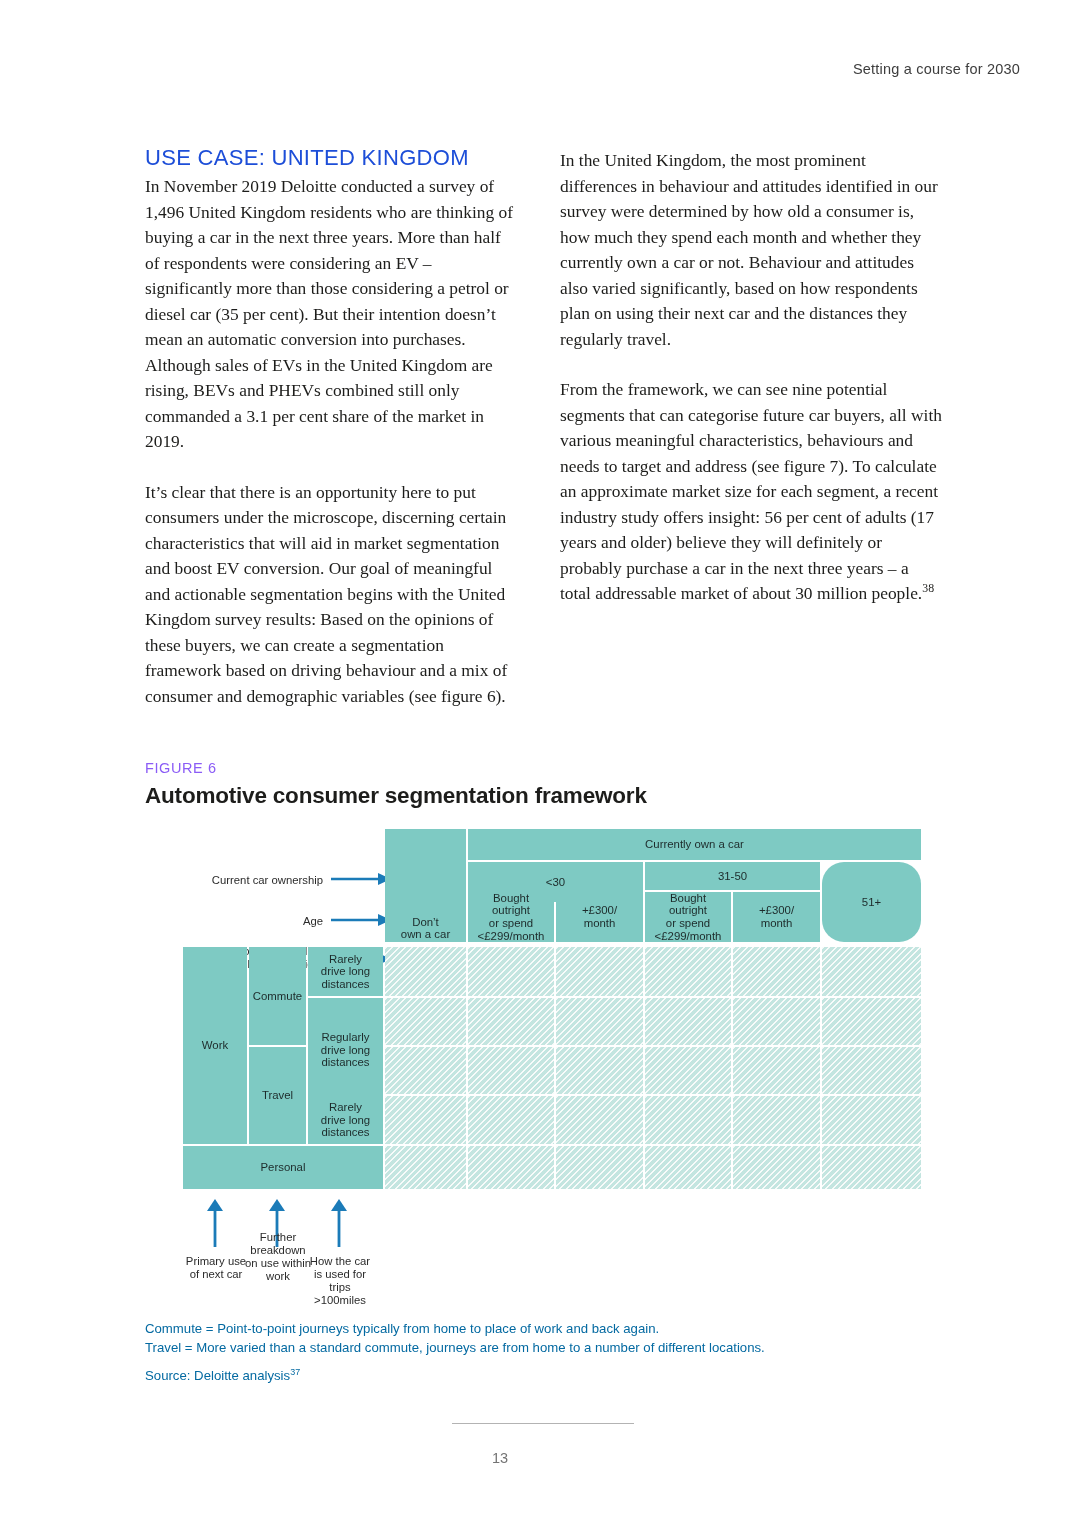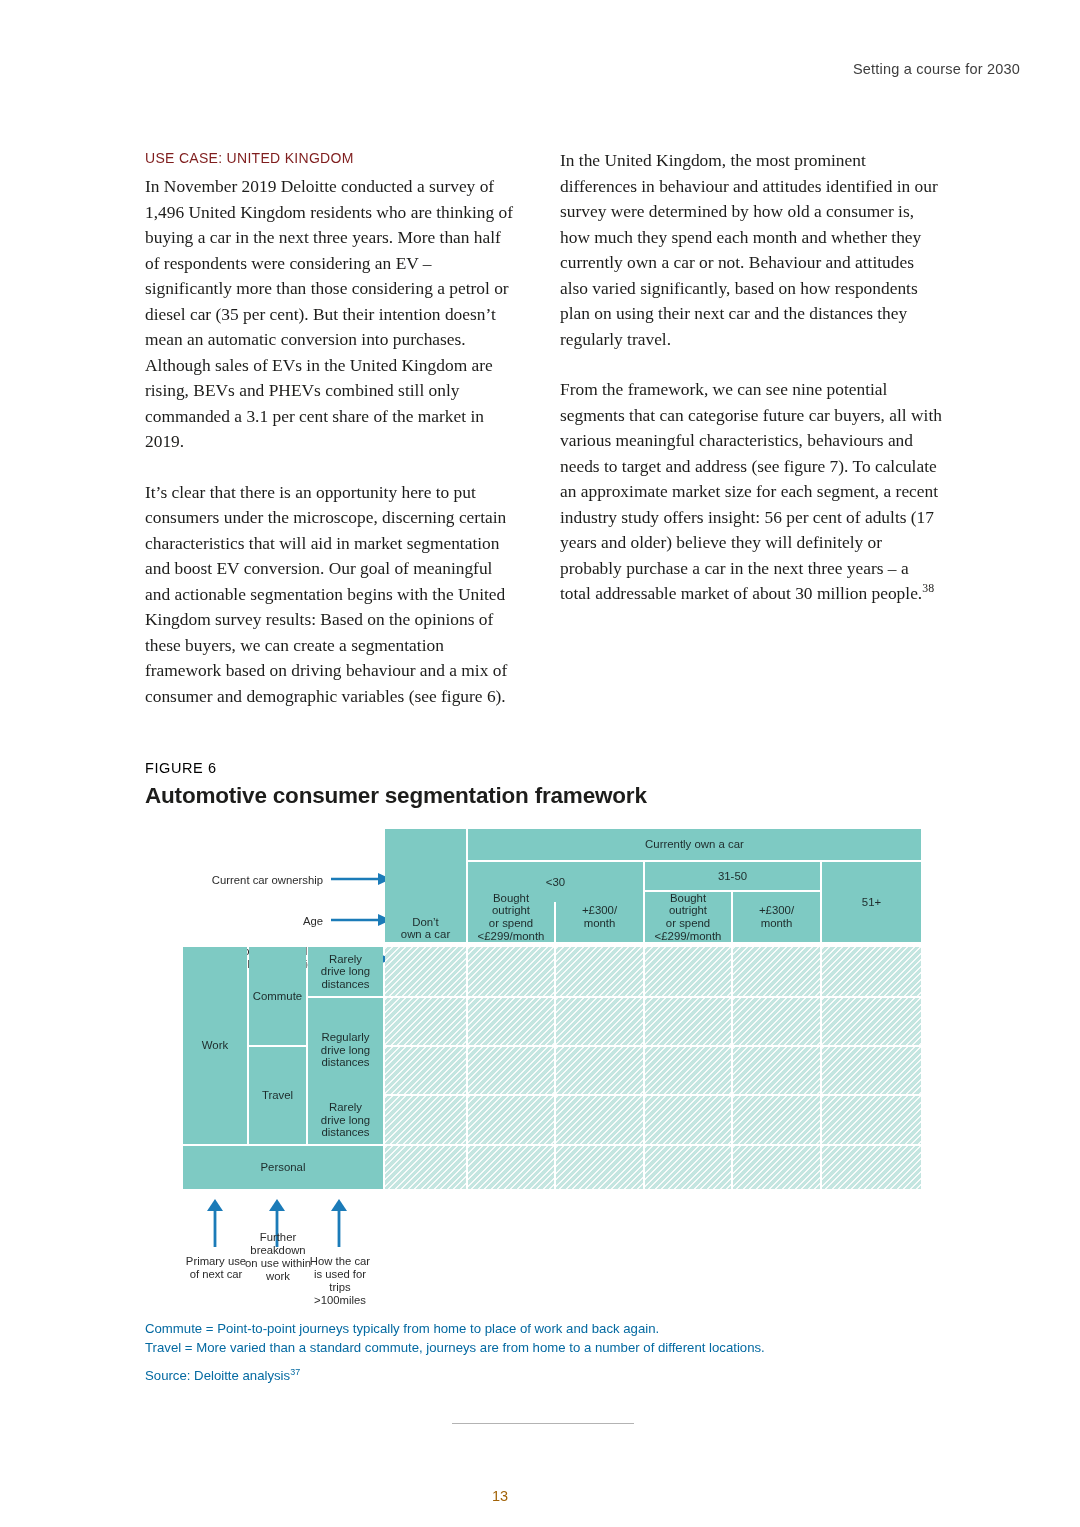--- a/index.html
+++ b/index.html
@@ -36,42 +36,42 @@
     font-size: 17.4px;
     line-height: 25.5px;
     color: #1d1d1b;
     text-align: left;
   }
   .col-left  { left: 145px; }
   .col-right { left: 560px; top: 148px; width: 382px; }
 
   .kicker {
     font-family: "Liberation Sans", sans-serif;
-    font-size: 14px;
+    font-size: 22px;
     font-weight: 400;
-    color: #7f1d1d;
+    color: #1d4ed8;
     letter-spacing: 0.3px;
     margin: 0 0 3px 0;
     line-height: 26px;
   }
   .col p { margin: 0 0 25px 0; }
   .col p:last-child { margin-bottom: 0; }
   sup { font-size: 0.68em; vertical-align: super; line-height: 0; }
 
   
   .figure {
     position: absolute;
     left: 145px;
     top: 760px;
     width: 790px;
   }
   .fig-label {
     font-family: "Liberation Sans", sans-serif;
     font-size: 14.5px;
-    color: #000000;
+    color: #8b5cf6;
     letter-spacing: 0.6px;
     margin-bottom: 7px;
   }
   .fig-title {
     font-family: "Liberation Sans", sans-serif;
     font-size: 22.5px;
     font-weight: bold;
     color: #1d1d1b;
     letter-spacing: -0.2px;
     margin-bottom: 18px;
@@ -147,26 +147,26 @@
     position: absolute;
     left: 452px;
     top: 1423px;
     width: 182px;
     height: 1px;
     background: #b3b3b3;
   }
   .page-num {
     position: absolute;
     left: 0;
-    top: 1488px;
+    top: 1450px;
     width: 1000px;
     text-align: center;
     font-family: "Liberation Sans", sans-serif;
     font-size: 14.5px;
-    color: #a16207;
+    color: #737373;
   }
 </style>
 </head>
 <body>
 
 <div class="running-head">Setting a course for 2030</div>
 
 <div class="col col-left">
   <div class="kicker">USE CASE: UNITED KINGDOM</div>
   <p>In November 2019 Deloitte conducted a survey of 1,496 United Kingdom residents who are thinking of buying a car in the next three years. More than half of respondents were considering an EV – significantly more than those considering a petrol or diesel car (35 per cent). But their intention doesn’t mean an automatic conversion into purchases. Although sales of EVs in the United Kingdom are rising, BEVs and PHEVs combined still only commanded a 3.1 per cent share of the market in 2019.</p>
@@ -208,21 +208,21 @@
       <div>
         <span>Don’t</span><br>
         <span>own a car</span>
       </div>
     </div>
 
     <div class="tealbox" style="left:285px; top:2px; width:453px; height:31px;">Currently own a car</div>
 
     <div class="tealbox" style="left:285px; top:35px; width:175px; height:40px;">&lt;30</div>
     <div class="tealbox" style="left:462px; top:35px; width:175px; height:28px;">31-50</div>
-    <div class="tealbox" style="left:639px; top:35px; width:99px; height:80px;">51+</div>
+    <div class="tealbox" style="left:639px; top:35px; width:99px; height:80px;border-radius:22px;">51+</div>
 
     <div class="tealbox" style="left:285px; top:65px; width:86px; height:50px;">
       <div>
         <span>Bought outright</span><br>
         <span>or spend</span><br>
         <span>&lt;£299/month</span>
       </div>
     </div>
     <div class="tealbox" style="left:373px; top:65px; width:87px; height:50px;">
       <div>

